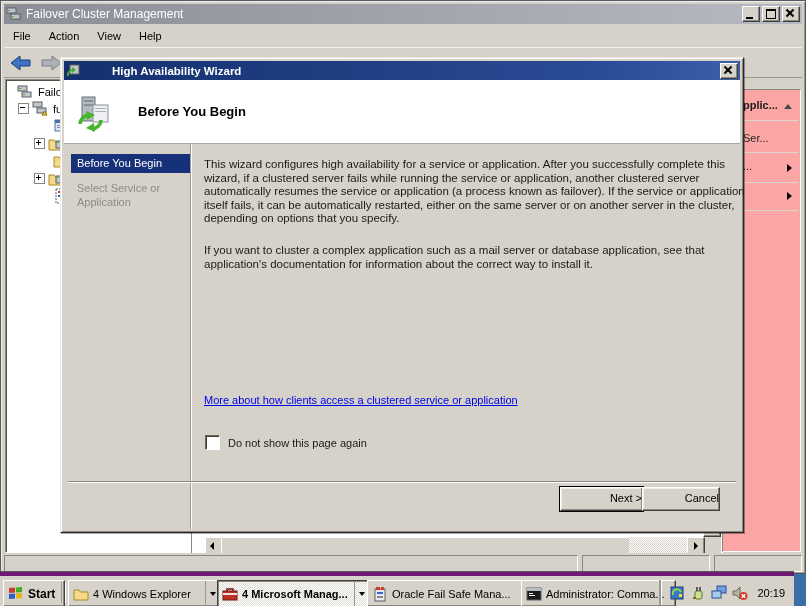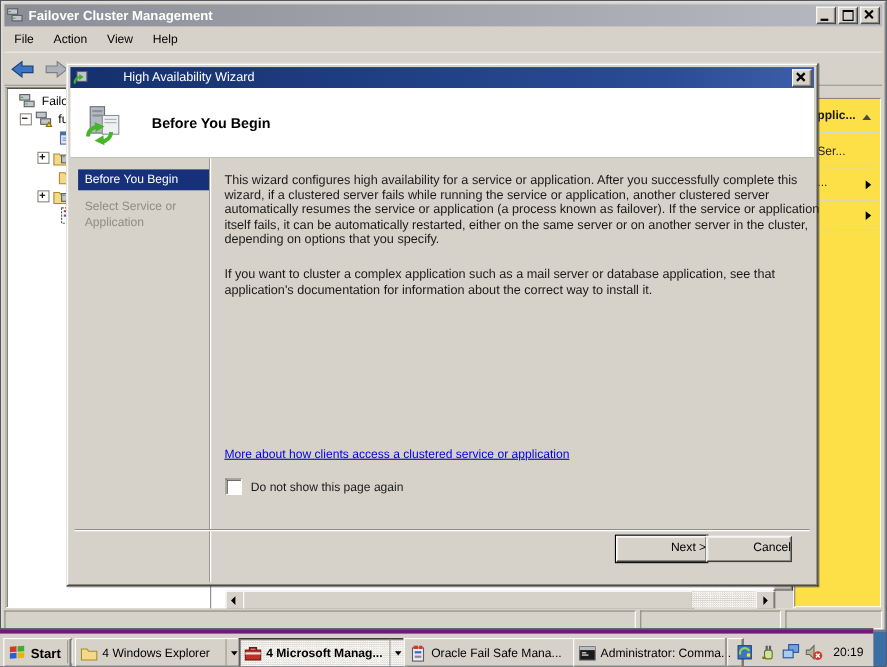--- a/index.html
+++ b/index.html
@@ -4,21 +4,21 @@
 <style>
   html,body{margin:0;padding:0;}
   body{font-family:"Liberation Sans",sans-serif;background:#000;}
   .desktop{position:relative;width:806px;height:606px;overflow:hidden;background:#3a6ea5;}
   .abs{position:absolute;}
   .dither{background:repeating-conic-gradient(#ffffff 0% 25%, #d6d2c9 0% 50%) 0 0/2px 2px;}
 
   
   .main-window{left:0;top:0;width:804px;height:572px;background:#d6d2c9;border:1px solid #55585e;box-shadow:inset 1px 1px 0 #efede9,inset -1px -1px 0 #9b988f;}
   .titlebar{left:3px;top:3px;right:3px;height:20px;background:linear-gradient(90deg,#8b8e96,#b7bac2);display:flex;align-items:center;padding:0 2px;}
-  .titlebar .title-text{color:#fff;font-weight:bold;font-size:12px;margin-left:4px;white-space:nowrap;}
+  .titlebar .title-text{color:#fff;font-weight:normal;font-size:12px;margin-left:4px;white-space:nowrap;}
   .cap-btns{margin-left:auto;display:flex;gap:2px;align-items:center;}
   .cap-btn{width:16px;height:14px;background:#d6d2c9;border:1px solid;border-color:#fff #404040 #404040 #fff;box-shadow:inset -1px -1px 0 #8a877e;position:relative;cursor:default;}
   .g-min{position:absolute;left:3px;bottom:2px;width:7px;height:2px;background:#000;}
   .g-max{position:absolute;left:3px;top:2px;width:8px;height:7px;border:1px solid #000;border-top-width:2px;}
   .g-x{position:absolute;inset:0;}
   .g-x::before,.g-x::after{content:"";position:absolute;left:2px;top:5px;width:10px;height:2px;background:#000;}
   .g-x::before{transform:rotate(45deg);}
   .g-x::after{transform:rotate(-45deg);}
 
   .menubar{left:3px;top:24px;right:3px;height:22px;display:flex;align-items:center;background:#d6d2c9;border-bottom:1px solid #f2f0ec;}
@@ -39,35 +39,35 @@
   .scrollbtn{position:absolute;width:16px;height:16px;background:#d6d2c9;border:1px solid;border-color:#fff #404040 #404040 #fff;box-shadow:inset -1px -1px 0 #8a877e;}
   .tri{position:absolute;width:0;height:0;}
   .tri-left{left:4px;top:4px;border-top:4px solid transparent;border-bottom:4px solid transparent;border-right:4px solid #000;}
   .tri-right{left:6px;top:4px;border-top:4px solid transparent;border-bottom:4px solid transparent;border-left:4px solid #000;}
   .tri-down{left:4px;top:6px;border-left:4px solid transparent;border-right:4px solid transparent;border-top:4px solid #000;}
   .hthumb{position:absolute;left:16px;top:0;width:408px;height:16px;background:#d6d2c9;border:1px solid;border-color:#fff #404040 #404040 #fff;box-shadow:inset -1px -1px 0 #8a877e;}
   .htrack{position:absolute;left:424px;right:16px;top:0;height:16px;}
   .vscroll-corner{position:absolute;right:1px;bottom:1px;width:16px;height:16px;background:#d6d2c9;}
   .vscroll-down{position:absolute;right:1px;bottom:17px;}
 
-  .actions-pane{left:721px;top:88px;width:77px;height:461px;background:#fde047;border:1px solid;border-color:#8a877e #fff #fff #8a877e;font-size:11px;overflow:hidden;}
+  .actions-pane{left:721px;top:88px;width:77px;height:461px;background:#fca5a5;border:1px solid;border-color:#8a877e #fff #fff #8a877e;font-size:11px;overflow:hidden;}
   .ap-header{position:absolute;left:0;top:6px;right:0;height:20px;font-weight:bold;color:#1a1a1a;}
   .ap-header .txt{position:absolute;left:20px;top:3px;white-space:nowrap;}
   .ap-collapse{position:absolute;right:8px;top:8px;width:0;height:0;border-left:4px solid transparent;border-right:4px solid transparent;border-bottom:5px solid #4a4a4a;}
   .ap-divider{position:absolute;left:2px;right:2px;height:1px;background:#d8d5cc;}
   .ap-item{position:absolute;left:20px;white-space:nowrap;color:#262626;}
   .ap-arrow{position:absolute;right:8px;width:0;height:0;border-top:4px solid transparent;border-bottom:4px solid transparent;border-left:5px solid #000;}
 
   .statusbar{left:3px;top:552px;right:3px;height:17px;background:#d6d2c9;display:flex;gap:4px;padding-top:2px;}
   .sb-seg{height:15px;border:1px solid;border-color:#8a877e #fff #fff #8a877e;}
 
   
   .wizard{left:60px;top:57px;width:682px;height:474px;background:#d6d2c9;border:1px solid;border-color:#e8e6e2 #2a2a2a #2a2a2a #e8e6e2;box-shadow:inset 1px 1px 0 #fff,inset -1px -1px 0 #8a877e,1px 1px 0 rgba(0,0,0,.35);z-index:20;}
   .wz-titlebar{position:absolute;left:3px;top:3px;right:3px;height:19px;background:linear-gradient(90deg,#14306e,#2a4c96 80%,#3d5fa9);display:flex;align-items:center;padding:0 2px;}
-  .wz-title{color:#fff;font-weight:normal;font-size:11.5px;margin-left:4px;white-space:nowrap;padding-left:28px;}
+  .wz-title{color:#fff;font-weight:bold;font-size:11.5px;margin-left:4px;white-space:nowrap;padding-left:28px;}
   .wz-header{position:absolute;left:3px;top:22px;right:3px;height:63px;background:#fff;border-bottom:1px solid #aaa79e;}
   .wz-heading{position:absolute;left:74px;top:24px;font-size:13px;font-weight:bold;color:#000;}
   .wz-body{position:absolute;left:3px;top:86px;right:3px;bottom:3px;background:#d6d2c9;}
   .step-sel{position:absolute;left:7px;top:10px;width:113px;height:19px;background:#17307a;color:#fff;font-size:11px;line-height:19px;padding-left:6px;}
   .step-dim{position:absolute;left:13px;top:37px;width:105px;font-size:11px;line-height:14px;color:#8f8c83;}
   .side-divider{position:absolute;left:126px;top:0;bottom:0;width:2px;background:linear-gradient(90deg,#9b988f 1px,#fff 1px);}
   .wz-p{position:absolute;left:140px;width:541px;font-size:11.5px;line-height:13.5px;color:#1a1a1a;}
   .wz-link{position:absolute;left:140px;font-size:11px;color:#0000e6;text-decoration:underline;white-space:nowrap;cursor:pointer;}
   .chk-row{position:absolute;left:141px;top:291px;display:flex;align-items:center;gap:8px;}
   .chk-box{width:13px;height:13px;background:#fff;border:1px solid;border-color:#6a675f #fff #fff #6a675f;box-shadow:inset 1px 1px 0 #403e38;}
@@ -262,21 +262,21 @@
     </div>
 
     <div class="wz-body">
       <div class="step-sel">Before You Begin</div>
       <div class="step-dim">Select Service or Application</div>
       <div class="side-divider"></div>
 
       <div class="wz-p" style="top:14px;">This wizard configures high availability for a service or application. After you successfully complete this wizard, if a clustered server fails while running the service or application, another clustered server automatically resumes the service or application (a process known as failover). If the service or application itself fails, it can be automatically restarted, either on the same server or on another server in the cluster, depending on options that you specify.</div>
       <div class="wz-p" style="top:100px;">If you want to cluster a complex application such as a mail server or database application, see that application's documentation for information about the correct way to install it.</div>
 
-      <a class="wz-link" style="top:263px;">More about how clients access a clustered service or application</a>
+      <a class="wz-link" style="top:250px;">More about how clients access a clustered service or application</a>
 
       <div class="chk-row">
         <span class="chk-box"></span>
         <span class="chk-label">Do not show this page again</span>
       </div>
 
       <div class="wz-sep"></div>
       <div class="btn default" style="left:496px;width:81px;">Next &gt;</div>
       <div class="btn" style="left:578px;width:76px;">Cancel</div>
     </div>

